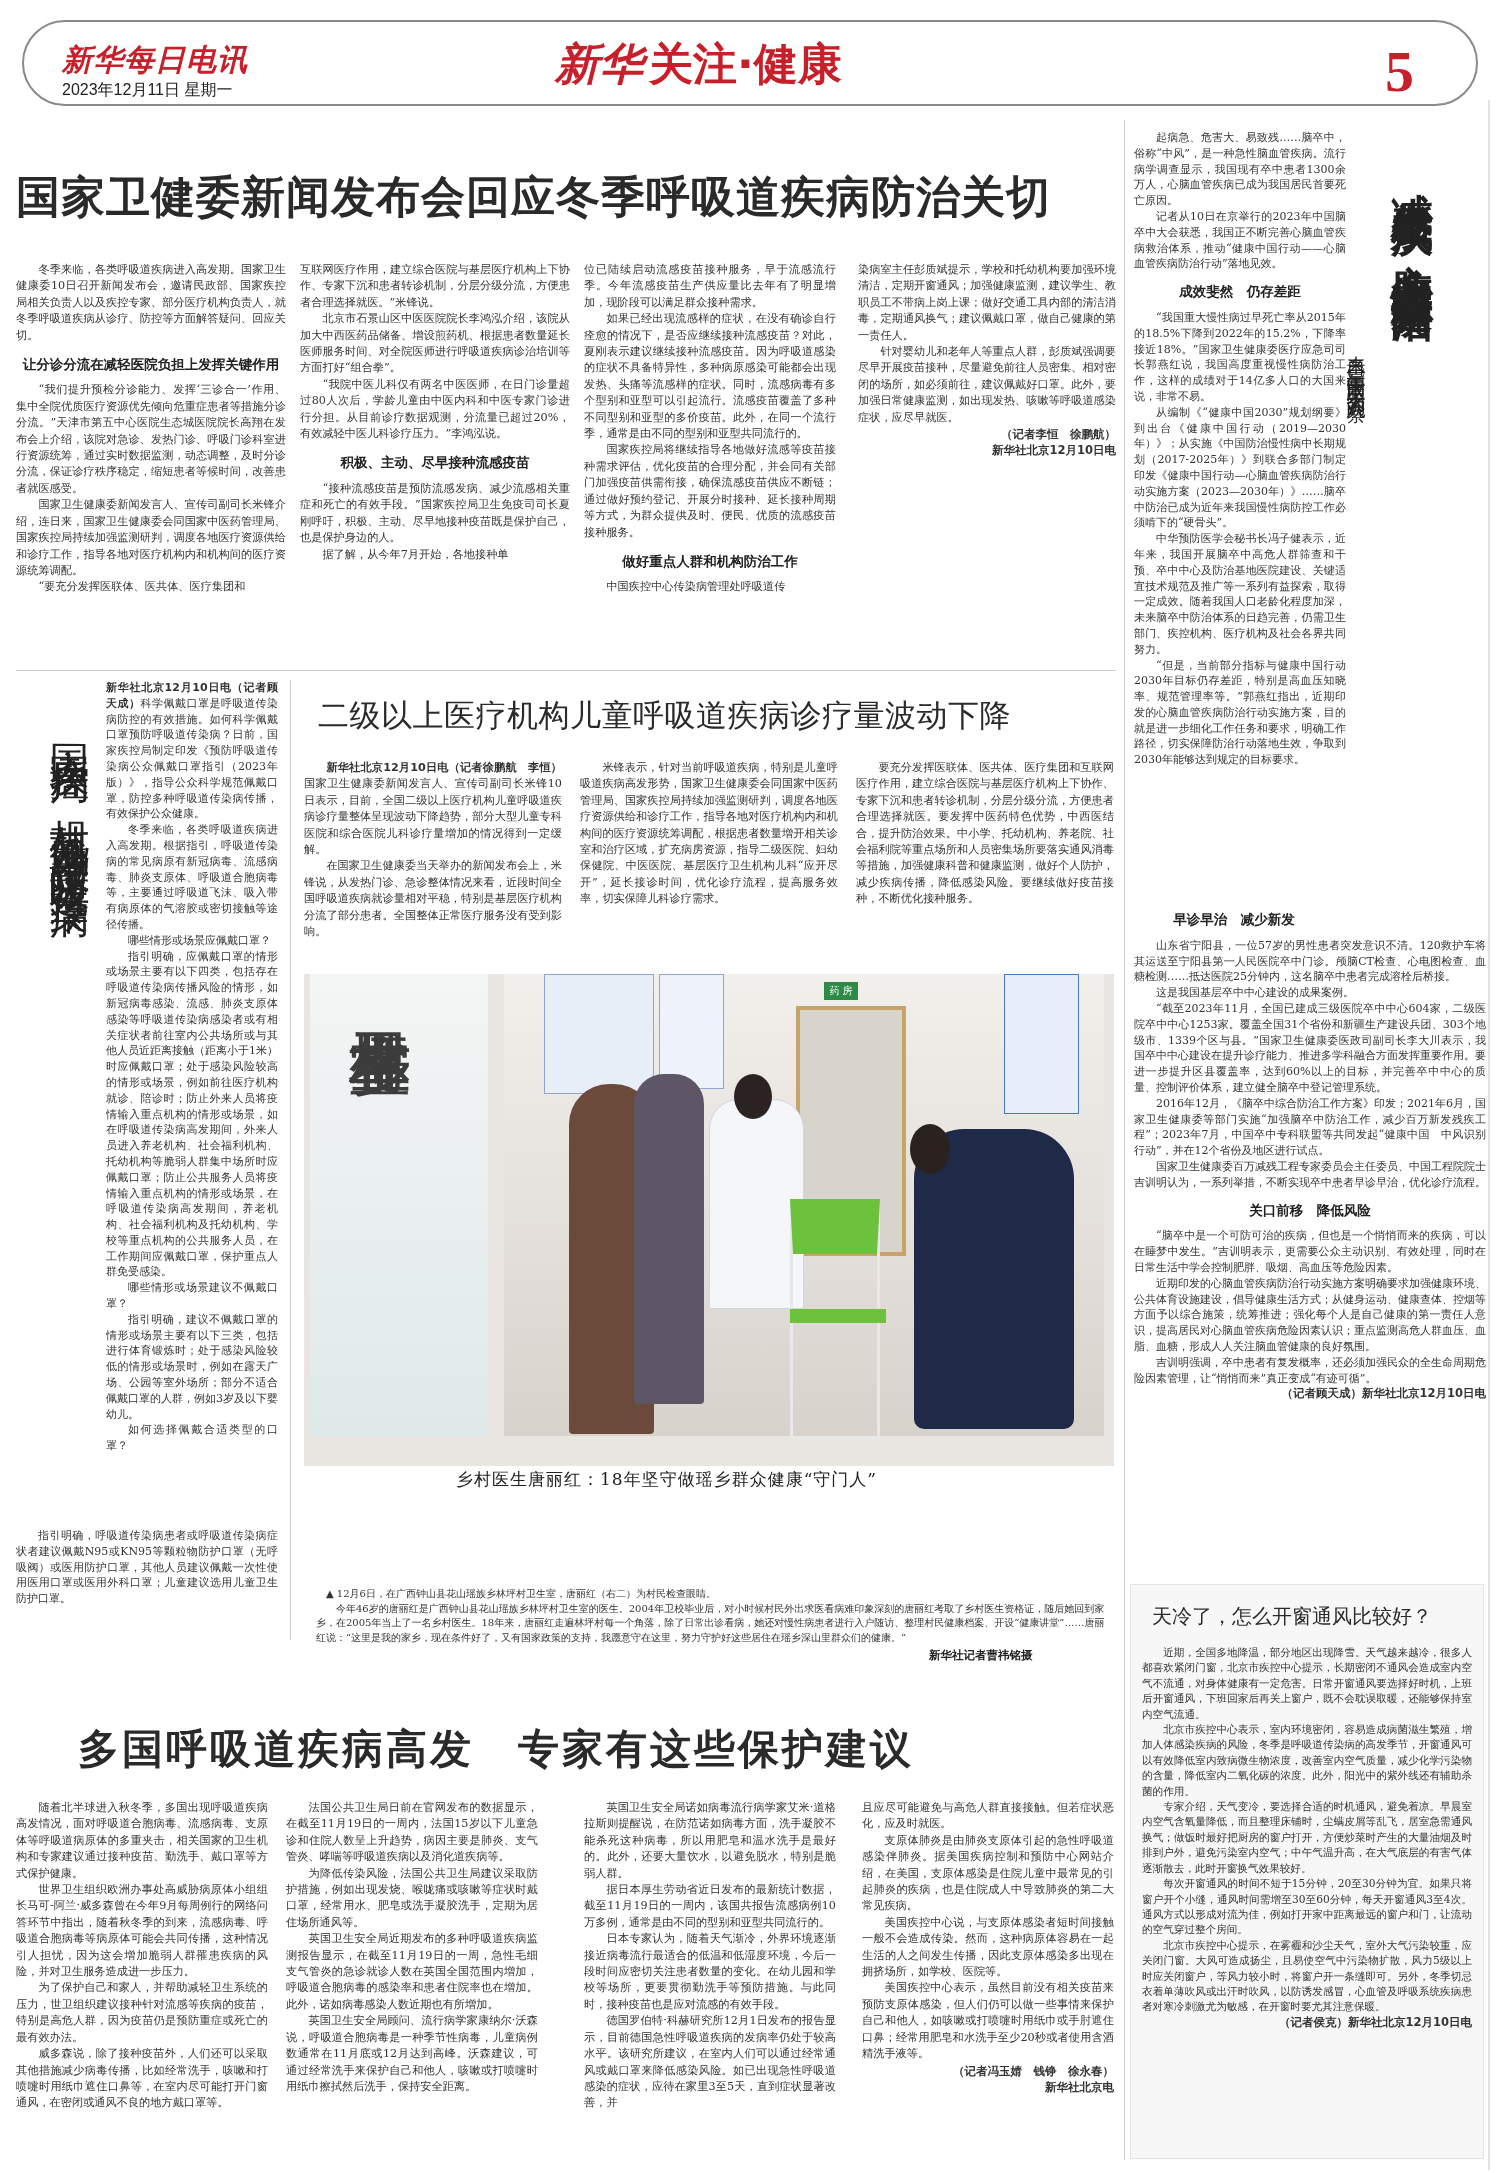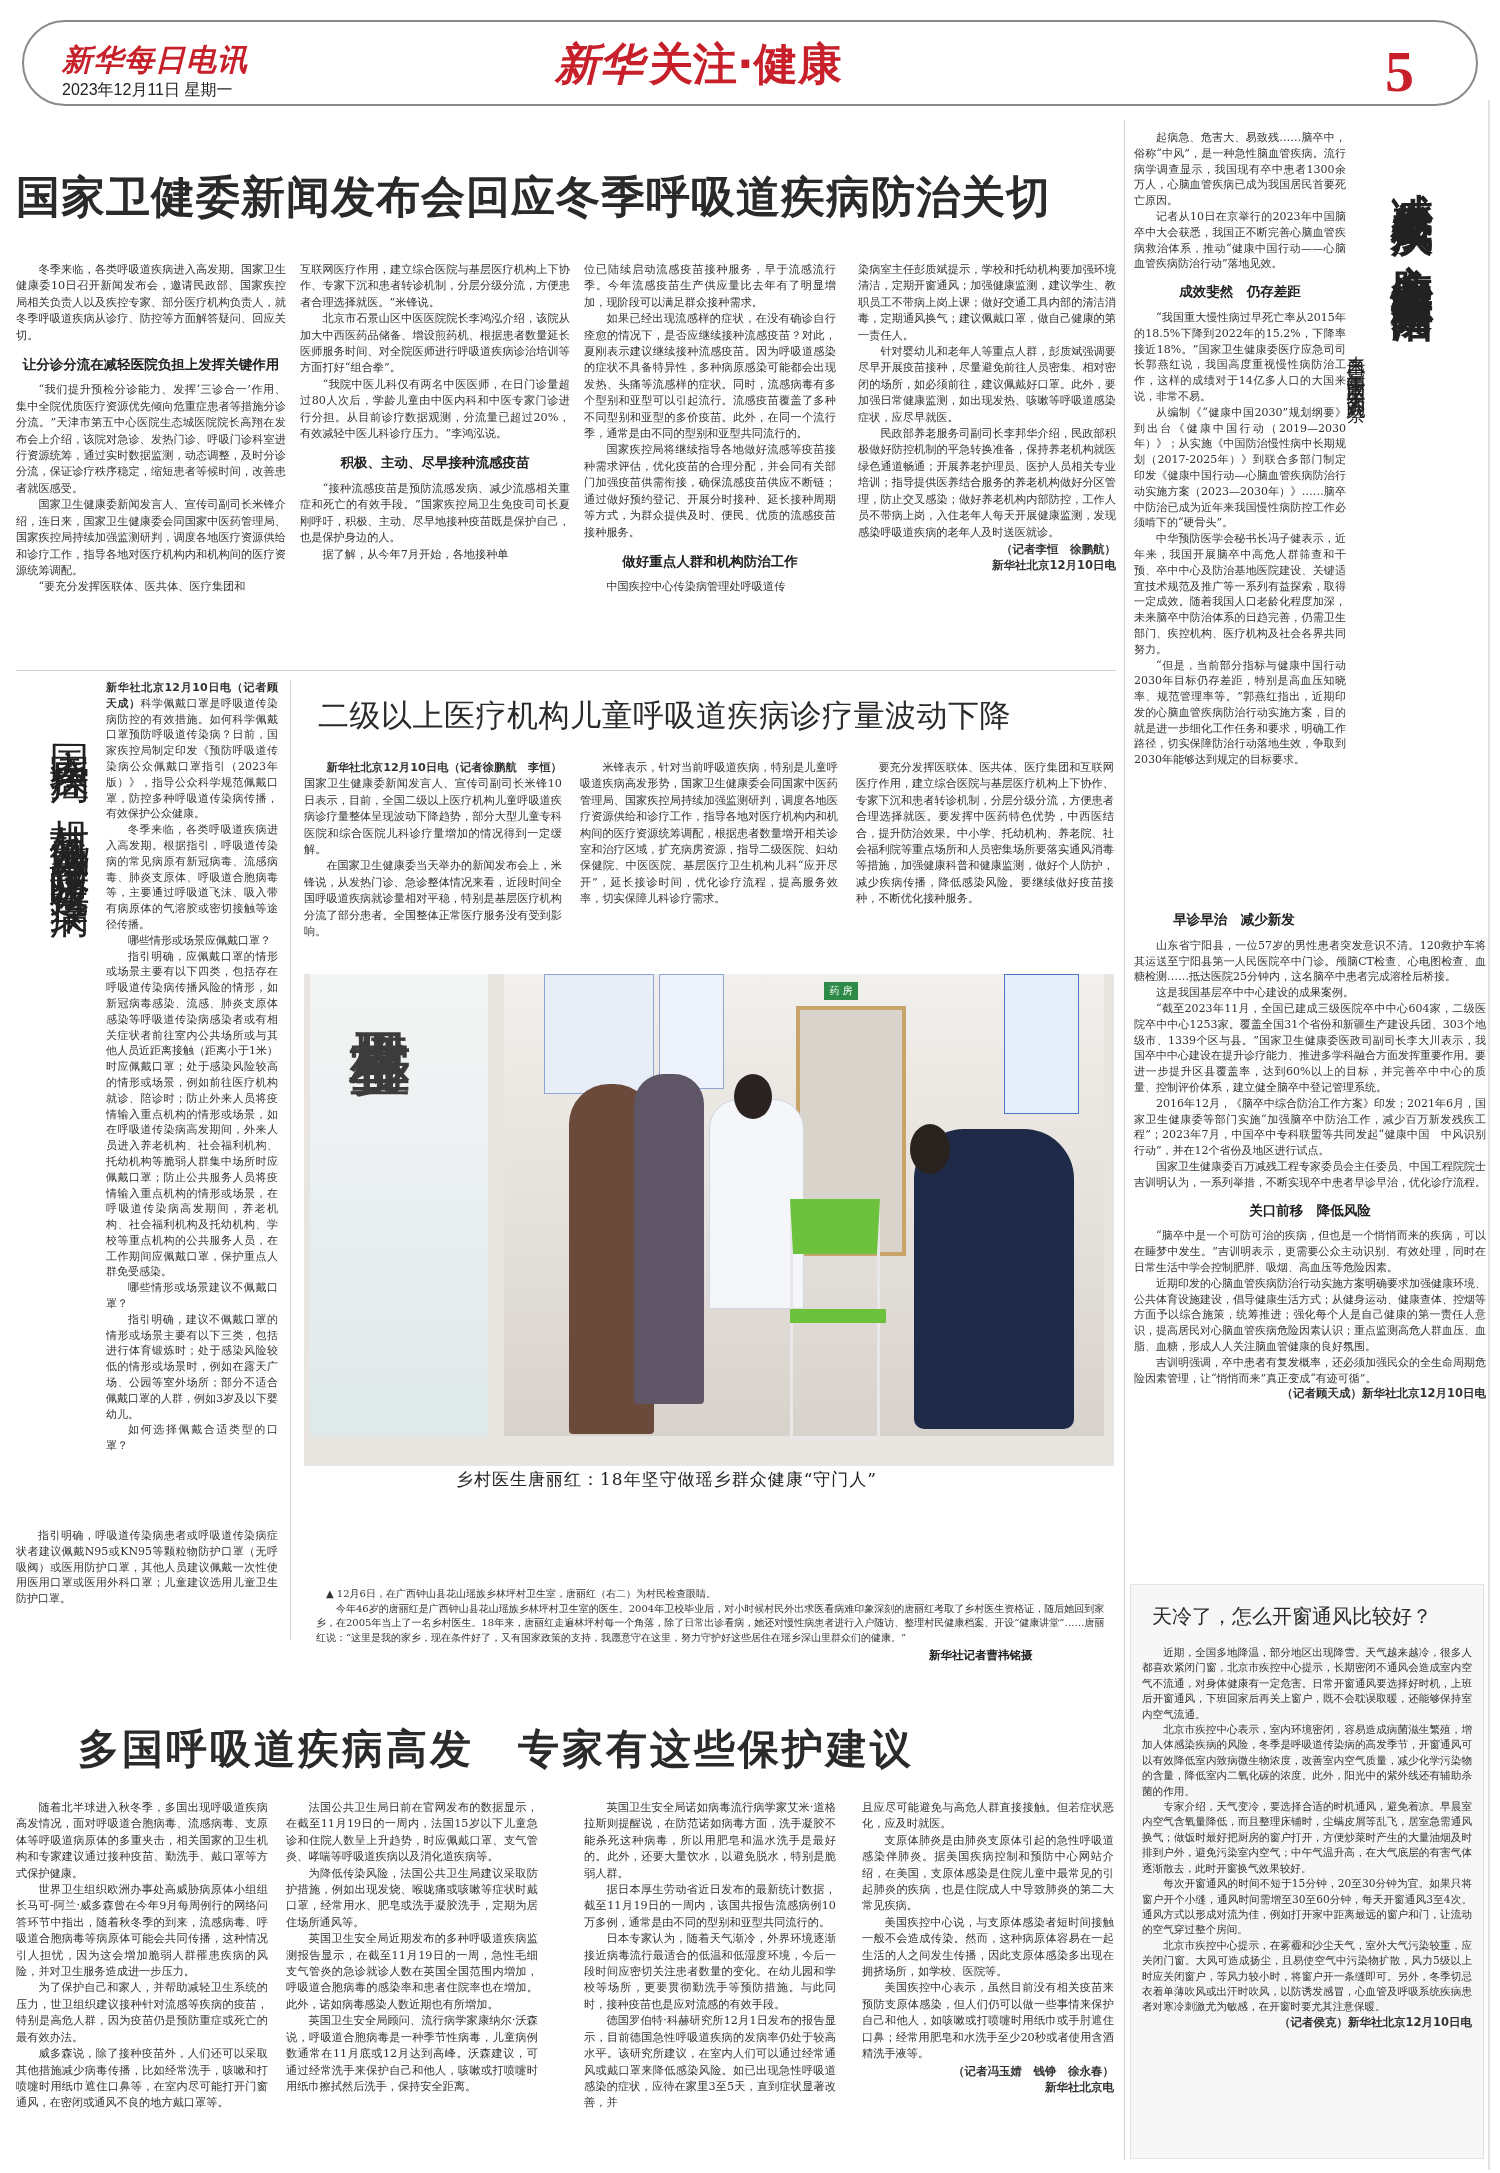--- a/index.html
+++ b/index.html
@@ -93,21 +93,20 @@
 <div class="col" style="left:584px; top:262px; width:252px;">
   <p class="noindent">位已陆续启动流感疫苗接种服务，早于流感流行季。今年流感疫苗生产供应量比去年有了明显增加，现阶段可以满足群众接种需求。</p>
   <p>如果已经出现流感样的症状，在没有确诊自行痊愈的情况下，是否应继续接种流感疫苗？对此，夏刚表示建议继续接种流感疫苗。因为呼吸道感染的症状不具备特异性，多种病原感染可能都会出现发热、头痛等流感样的症状。同时，流感病毒有多个型别和亚型可以引起流行。流感疫苗覆盖了多种不同型别和亚型的多价疫苗。此外，在同一个流行季，通常是由不同的型别和亚型共同流行的。</p>
   <p>国家疾控局将继续指导各地做好流感等疫苗接种需求评估，优化疫苗的合理分配，并会同有关部门加强疫苗供需衔接，确保流感疫苗供应不断链；通过做好预约登记、开展分时接种、延长接种周期等方式，为群众提供及时、便民、优质的流感疫苗接种服务。</p>
   <div class="subhead">做好重点人群和机构防治工作</div>
   <p>中国疾控中心传染病管理处呼吸道传</p>
 </div>
 <div class="col" style="left:858px; top:262px; width:258px;">
   <p class="noindent">染病室主任彭质斌提示，学校和托幼机构要加强环境清洁，定期开窗通风；加强健康监测，建议学生、教职员工不带病上岗上课；做好交通工具内部的清洁消毒，定期通风换气；建议佩戴口罩，做自己健康的第一责任人。</p>
   <p>针对婴幼儿和老年人等重点人群，彭质斌强调要尽早开展疫苗接种，尽量避免前往人员密集、相对密闭的场所，如必须前往，建议佩戴好口罩。此外，要加强日常健康监测，如出现发热、咳嗽等呼吸道感染症状，应尽早就医。</p>
-  <p>民政部养老服务司副司长李邦华介绍，民政部积极做好防控机制的平急转换准备，保持养老机构就医绿色通道畅通；开展养老护理员、医护人员相关专业培训；指导提供医养结合服务的养老机构做好分区管理，防止交叉感染；做好养老机构内部防控，工作人员不带病上岗，入住老年人每天开展健康监测，发现感染呼吸道疾病的老年人及时送医就诊。</p>
   <p class="byline">（记者李恒　徐鹏航）</p>
   <p class="byline">新华社北京12月10日电</p>
 </div>
 
 <div class="rule-h" style="left:16px; top:670px; width:1100px;"></div>
 
 <div class="vertical v-mask">国家疾控局：规范佩戴口罩预防呼吸道传染病</div>
 <div class="col" style="left:106px; top:680px; width:172px; font-size:11px; line-height:15.8px;">
   <p class="noindent"><span class="lead-bold">新华社北京12月10日电（记者顾天成）</span><span>科学佩戴口罩是呼吸道传染病防控的有效措施。如何科学佩戴口罩预防呼吸道传染病？日前，国家疾控局制定印发《预防呼吸道传染病公众佩戴口罩指引（2023年版）》，指导公众科学规范佩戴口罩，防控多种呼吸道传染病传播，有效保护公众健康。</span></p>
   <p>冬季来临，各类呼吸道疾病进入高发期。根据指引，呼吸道传染病的常见病原有新冠病毒、流感病毒、肺炎支原体、呼吸道合胞病毒等，主要通过呼吸道飞沫、吸入带有病原体的气溶胶或密切接触等途径传播。</p>
@@ -162,21 +161,21 @@
 <div class="photo-credit">新华社记者曹祎铭摄</div>
 
 <div class="headline h-multi">多国呼吸道疾病高发　专家有这些保护建议</div>
 <div class="col" style="left:16px; top:1800px; width:252px;">
   <p>随着北半球进入秋冬季，多国出现呼吸道疾病高发情况，面对呼吸道合胞病毒、流感病毒、支原体等呼吸道病原体的多重夹击，相关国家的卫生机构和专家建议通过接种疫苗、勤洗手、戴口罩等方式保护健康。</p>
   <p>世界卫生组织欧洲办事处高威胁病原体小组组长马可-阿兰·威多森曾在今年9月每周例行的网络问答环节中指出，随着秋冬季的到来，流感病毒、呼吸道合胞病毒等病原体可能会共同传播，这种情况引人担忧，因为这会增加脆弱人群罹患疾病的风险，并对卫生服务造成进一步压力。</p>
   <p>为了保护自己和家人，并帮助减轻卫生系统的压力，世卫组织建议接种针对流感等疾病的疫苗，特别是高危人群，因为疫苗仍是预防重症或死亡的最有效办法。</p>
   <p>威多森说，除了接种疫苗外，人们还可以采取其他措施减少病毒传播，比如经常洗手，咳嗽和打喷嚏时用纸巾遮住口鼻等，在室内尽可能打开门窗通风，在密闭或通风不良的地方戴口罩等。</p>
 </div>
 <div class="col" style="left:286px; top:1800px; width:252px;">
-  <p>法国公共卫生局日前在官网发布的数据显示，在截至11月19日的一周内，法国15岁以下儿童急诊和住院人数呈上升趋势，时应佩戴口罩、支气管炎、哮喘等呼吸道疾病以及消化道疾病等。</p>
+  <p>法国公共卫生局日前在官网发布的数据显示，在截至11月19日的一周内，法国15岁以下儿童急诊和住院人数呈上升趋势，病因主要是肺炎、支气管炎、哮喘等呼吸道疾病以及消化道疾病等。</p>
   <p>为降低传染风险，法国公共卫生局建议采取防护措施，例如出现发烧、喉咙痛或咳嗽等症状时戴口罩，经常用水、肥皂或洗手凝胶洗手，定期为居住场所通风等。</p>
   <p>英国卫生安全局近期发布的多种呼吸道疾病监测报告显示，在截至11月19日的一周，急性毛细支气管炎的急诊就诊人数在英国全国范围内增加，呼吸道合胞病毒的感染率和患者住院率也在增加。此外，诺如病毒感染人数近期也有所增加。</p>
   <p>英国卫生安全局顾问、流行病学家康纳尔·沃森说，呼吸道合胞病毒是一种季节性病毒，儿童病例数通常在11月底或12月达到高峰。沃森建议，可通过经常洗手来保护自己和他人，咳嗽或打喷嚏时用纸巾擦拭然后洗手，保持安全距离。</p>
 </div>
 <div class="col" style="left:584px; top:1800px; width:252px;">
   <p>英国卫生安全局诺如病毒流行病学家艾米·道格拉斯则提醒说，在防范诺如病毒方面，洗手凝胶不能杀死这种病毒，所以用肥皂和温水洗手是最好的。此外，还要大量饮水，以避免脱水，特别是脆弱人群。</p>
   <p>据日本厚生劳动省近日发布的最新统计数据，截至11月19日的一周内，该国共报告流感病例10万多例，通常是由不同的型别和亚型共同流行的。</p>
   <p>日本专家认为，随着天气渐冷，外界环境逐渐接近病毒流行最适合的低温和低湿度环境，今后一段时间应密切关注患者数量的变化。在幼儿园和学校等场所，更要贯彻勤洗手等预防措施。与此同时，接种疫苗也是应对流感的有效手段。</p>
   <p>德国罗伯特·科赫研究所12月1日发布的报告显示，目前德国急性呼吸道疾病的发病率仍处于较高水平。该研究所建议，在室内人们可以通过经常通风或戴口罩来降低感染风险。如已出现急性呼吸道感染的症状，应待在家里3至5天，直到症状显著改善，并</p>
 </div>

